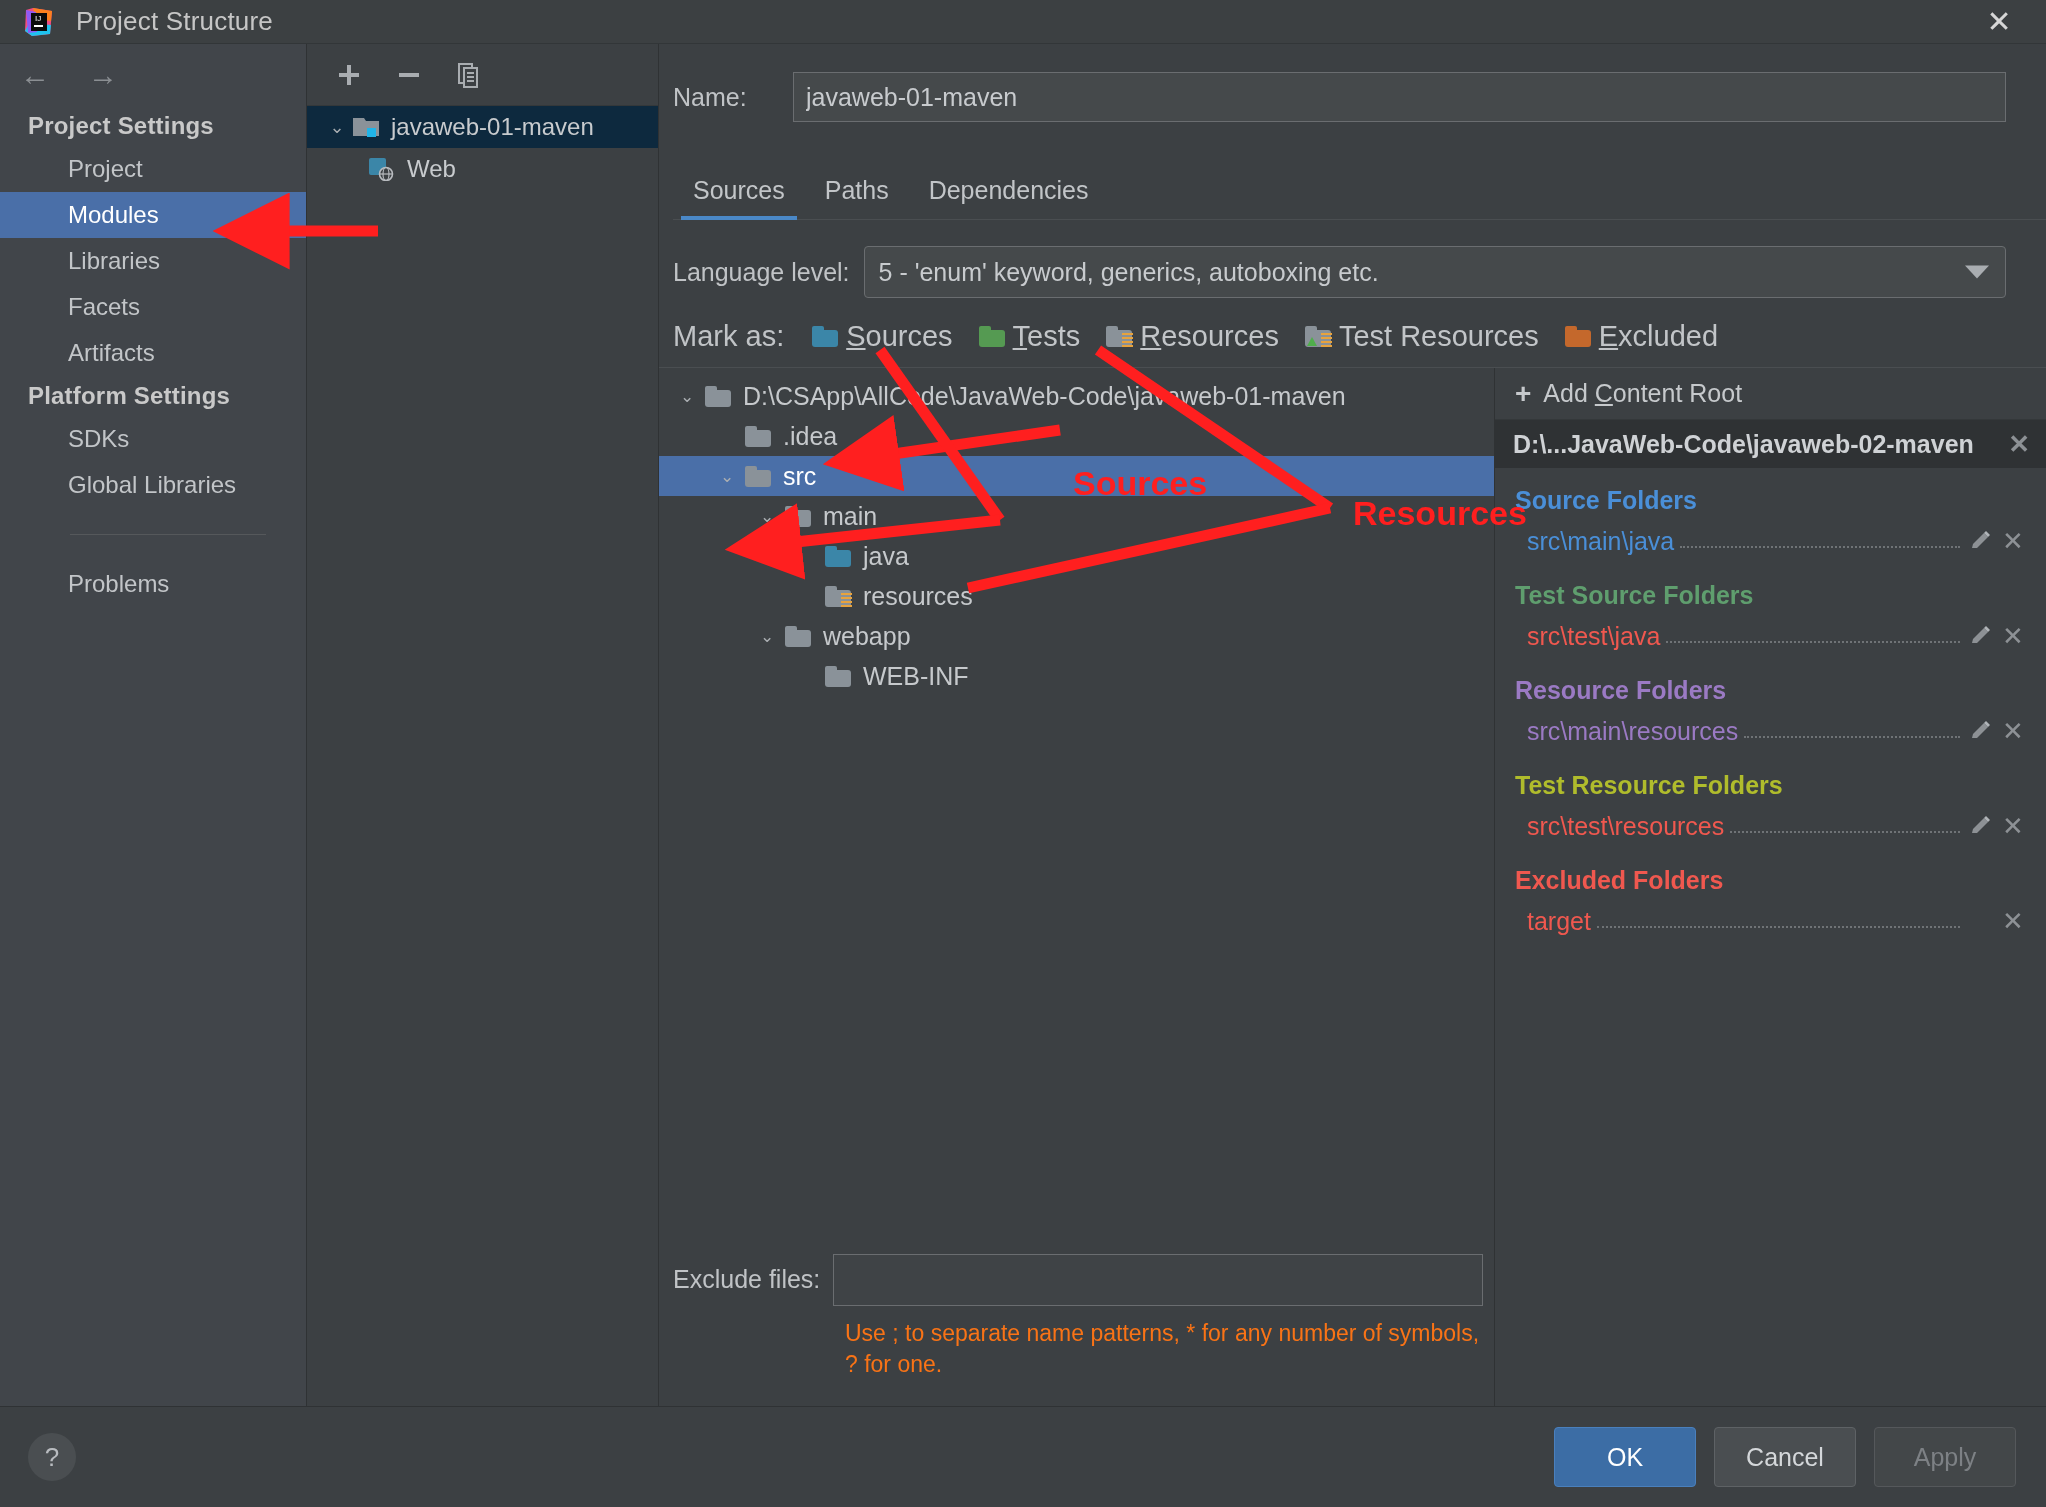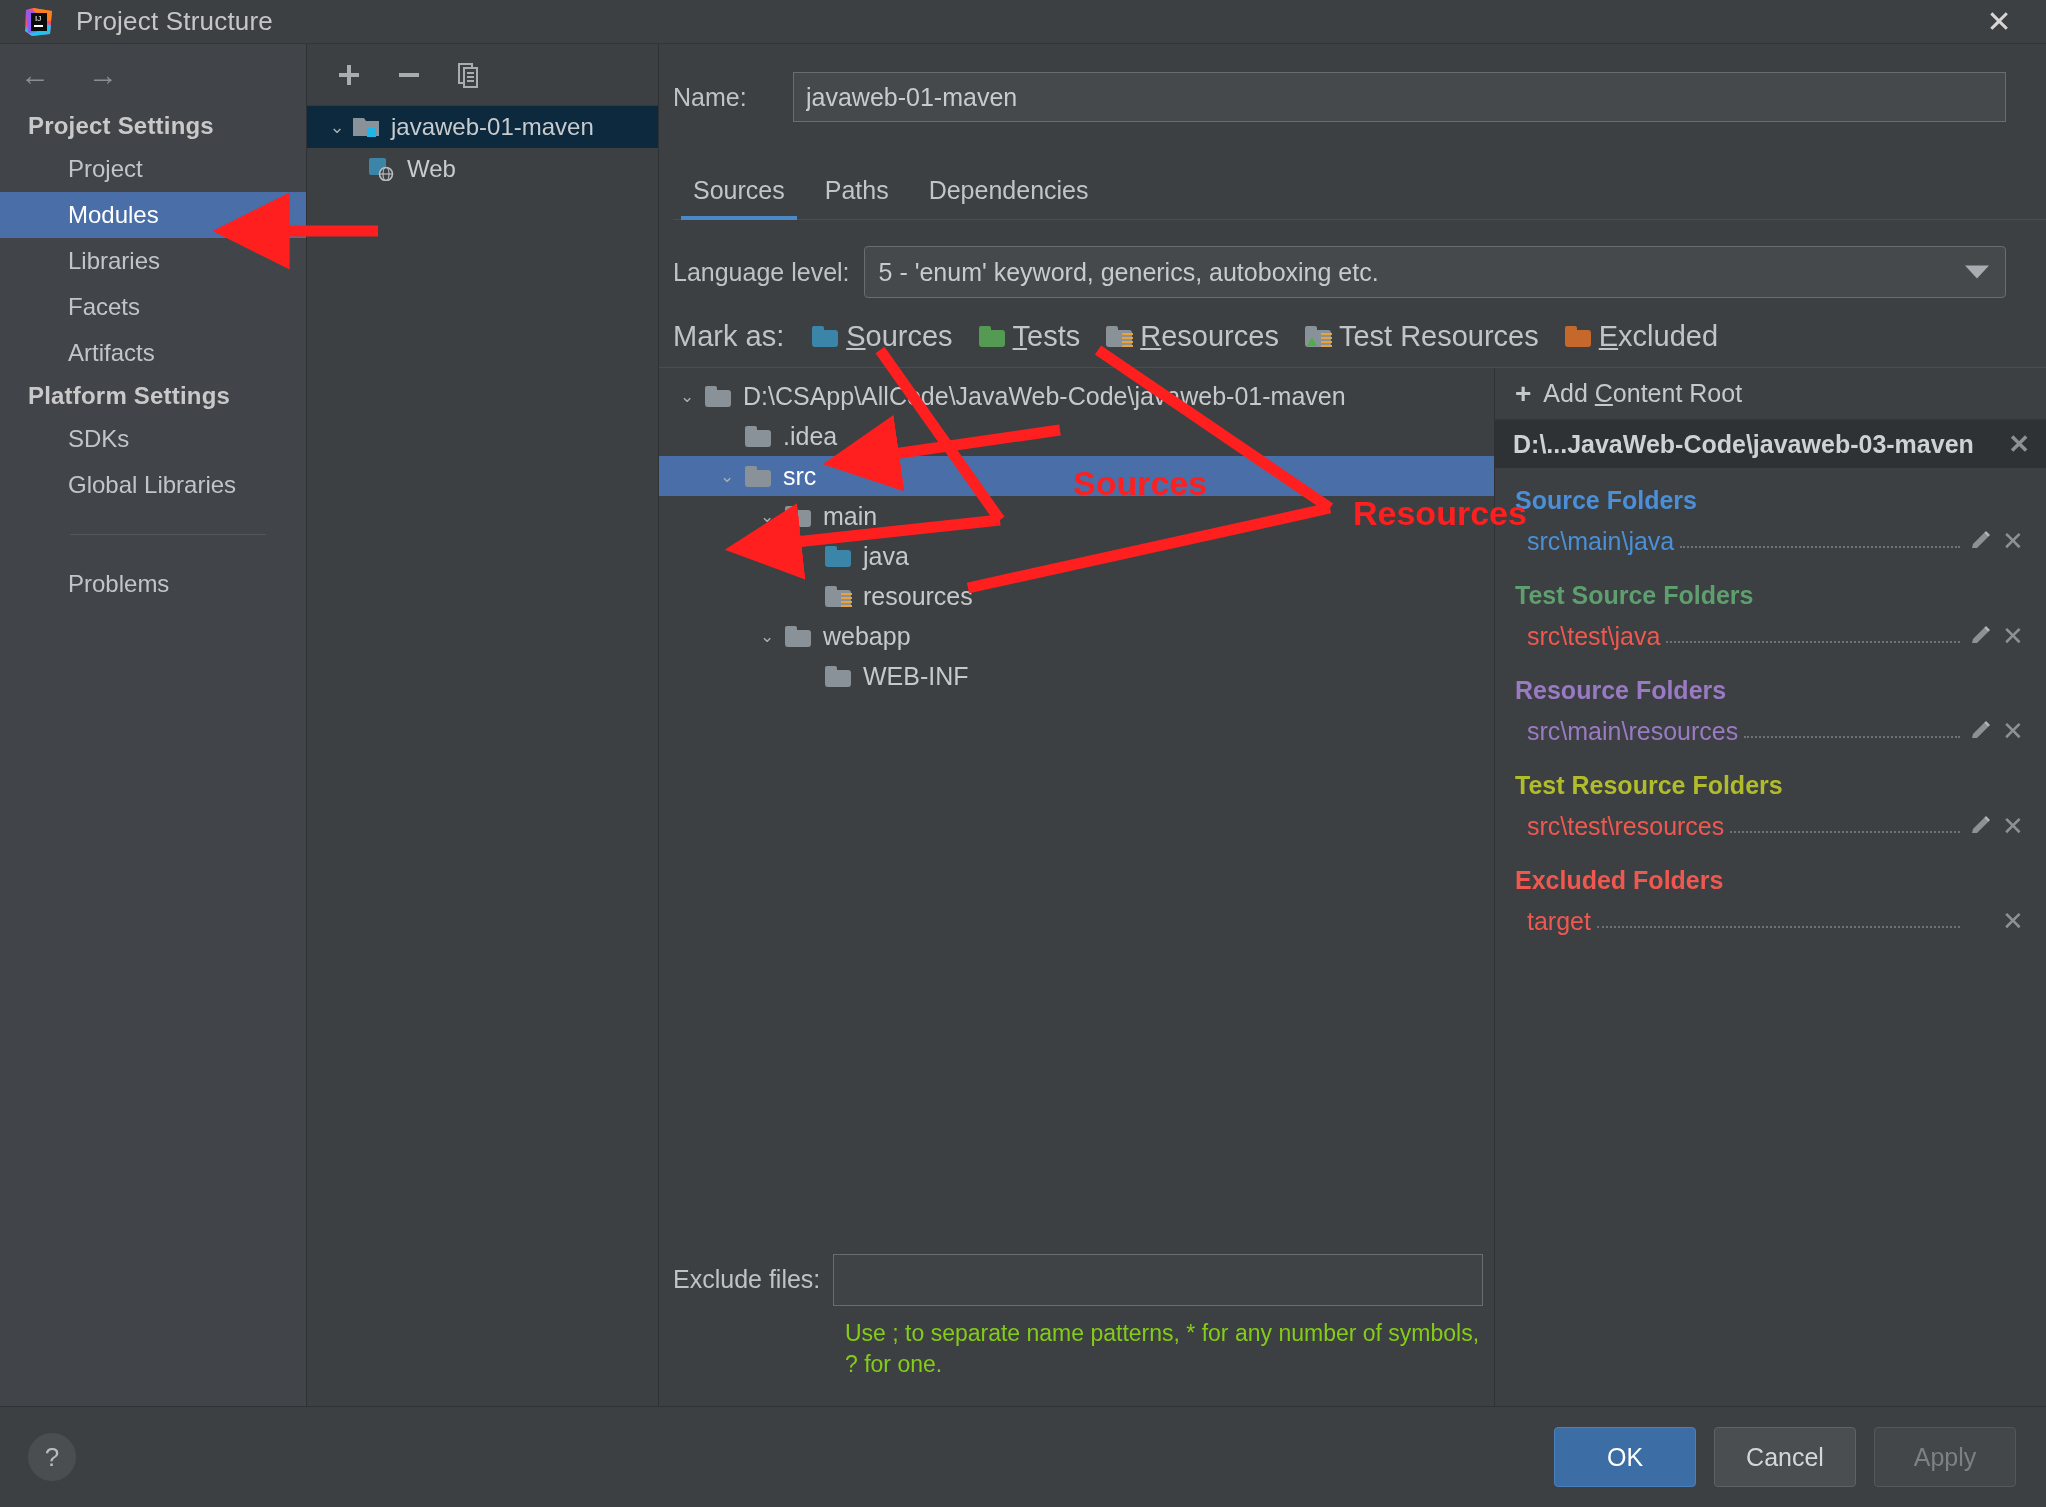--- a/index.html
+++ b/index.html
@@ -212,21 +212,21 @@
   .exclude-row { display: flex; align-items: center; gap: 0; }
   .exclude-label { font-size: 25px; color: #c0c3c6; width: 160px; }
   .exclude-input {
     width: 650px; height: 52px;
     background: #3f4346; border: 1px solid #6a6d70;
     color: #c8cbce; font-size: 24px; padding: 0 10px;
     font-family: "Liberation Sans", sans-serif;
   }
   .exclude-hint {
     margin-left: 172px; margin-top: 12px;
-    font-size: 23px; color: #84cc16; line-height: 1.35;
+    font-size: 23px; color: #f97316; line-height: 1.35;
     max-width: 640px;
   }
 
   
   .rootspane {
     width: 552px; flex: 0 0 552px;
     background: #3c4043;
     border-left: 1px solid #2f3234;
   }
   .add-root {
@@ -588,21 +588,21 @@
           </div>
         </div>
 
         <div class="rootspane">
           <div class="add-root">
             <span class="plus-glyph">+</span>
             <span>Add <u>C</u>ontent Root</span>
           </div>
 
           <div class="root-header">
-            <span>D:\...JavaWeb-Code\javaweb-03-maven</span>
+            <span>D:\...JavaWeb-Code\javaweb-02-maven</span>
             <span class="x">✕</span>
           </div>
 
           <div class="grp-title" style="color:#4a8fd8">Source Folders</div>
           <div class="grp-entry">
             <span class="path" style="color:#4a8fd8">src\main\java</span>
             <span class="dots"></span>
             <span class="ic-pencil">
               <svg width="22" height="22" viewBox="0 0 22 22">
                   <path d="M2 18 L3 14 L14 3 L18 7 L7 18 Z" fill="#8d9195"></path>

